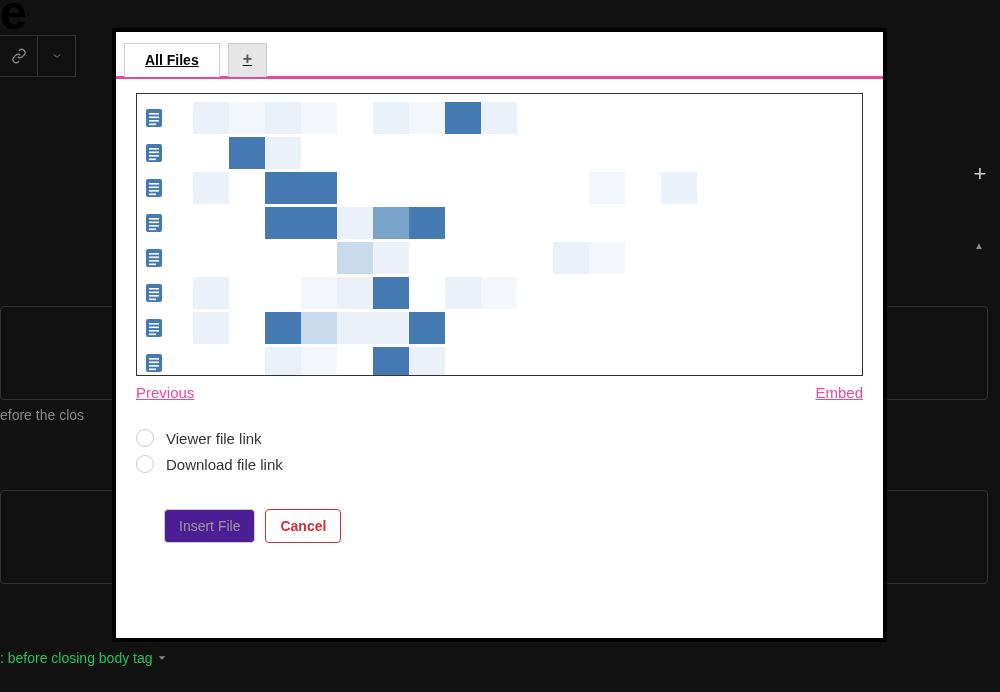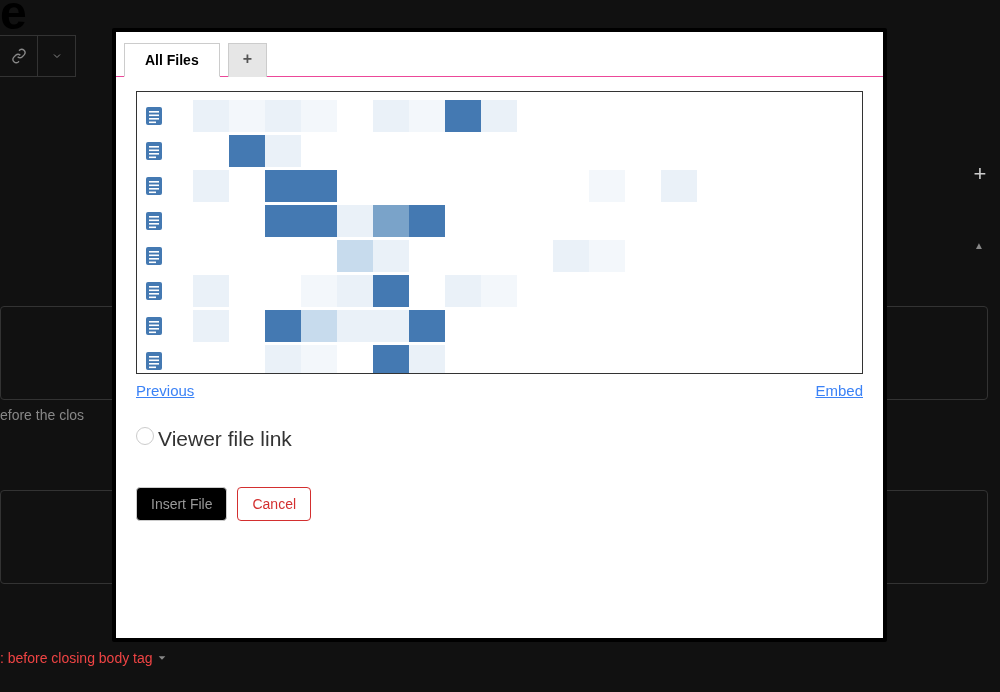--- a/index.html
+++ b/index.html
@@ -58,21 +58,21 @@
       top: 407px;
       left: 0;
       font-size: 14px;
       color: #888;
     }
     .backdrop-text-2 {
       position: absolute;
       top: 650px;
       left: 0;
       font-size: 14px;
-      color: #ef4444;
+      color: #22c55e;
       display: flex;
       align-items: center;
       gap: 4px;
     }
     .backdrop-box {
       position: absolute;
       border: 1px solid #333;
       border-radius: 4px;
     }
     .backdrop-plus {
@@ -105,23 +105,24 @@
       height: 614px;
       background: #fff;
       border: 4px solid #000;
       border-radius: 2px;
     }
     .modal-inner {
       padding: 10px 20px 20px 20px;
     }
     .tabs {
       display: flex;
-      border-bottom: 1px solid #ec4899;
+      border-bottom: 3px solid #ec4899;
       margin: 0 -20px 14px -20px;
       padding-left: 8px;
+      text-decoration: underline;
     }
     .tab {
       padding: 8px 20px;
       font-size: 14px;
       border: 1px solid #ccc;
       border-bottom: none;
       background: #fff;
       position: relative;
       margin-right: 8px;
       cursor: pointer;
@@ -183,34 +184,34 @@
       height: 32px;
       flex-shrink: 0;
     }
     .pagination {
       display: flex;
       justify-content: space-between;
       margin-top: 8px;
       margin-bottom: 28px;
     }
     .pagination a {
-      color: #3b82f6;
+      color: #ec4899;
       text-decoration: underline;
       font-size: 15px;
       cursor: pointer;
     }
     .radio-group {
       margin-bottom: 36px;
     }
     .radio-item {
       display: flex;
-      align-items: flex-start;
-      gap: 4px;
+      align-items: flex-end;
+      gap: 12px;
       margin-bottom: 8px;
-      font-size: 21px;
+      font-size: 15px;
       color: #333;
     }
     .radio {
       width: 18px;
       height: 18px;
       border: 1px solid #ccc;
       border-radius: 50%;
       display: flex;
       align-items: center;
       justify-content: center;
@@ -230,25 +231,27 @@
     .btn {
       padding: 8px 14px;
       font-size: 14px;
       border-radius: 4px;
       cursor: pointer;
       background: #fff;
     }
     .btn-insert {
       border: 1px solid #ccc;
       color: #999;
-      background: #000000;
+      background: #4c1d95;
+      margin-left: 28px;
     }
     .btn-cancel {
       border: 1px solid #d32f2f;
       color: #d32f2f;
+      font-weight: bold;
     }
   </style>
 </head>
 <body>
 
 <div class="backdrop">
   <div class="backdrop-content">
     <div class="backdrop-letter">e</div>
     <div class="backdrop-toolbar">
       <div class="backdrop-toolbar-item">
@@ -420,20 +423,24 @@
     <div class="pagination">
       <a>Previous</a>
       <a>Embed</a>
     </div>
 
     <div class="radio-group">
       <div class="radio-item">
         <span class="radio"></span>
         <span>Viewer file link</span>
       </div>
+      <div class="radio-item">
+        <span class="radio"></span>
+        <span>Download file link</span>
+      </div>
     </div>
 
     <div class="buttons">
       <button class="btn btn-insert">Insert File</button>
       <button class="btn btn-cancel">Cancel</button>
     </div>
   </div>
 </div>
 
 </body></html>

